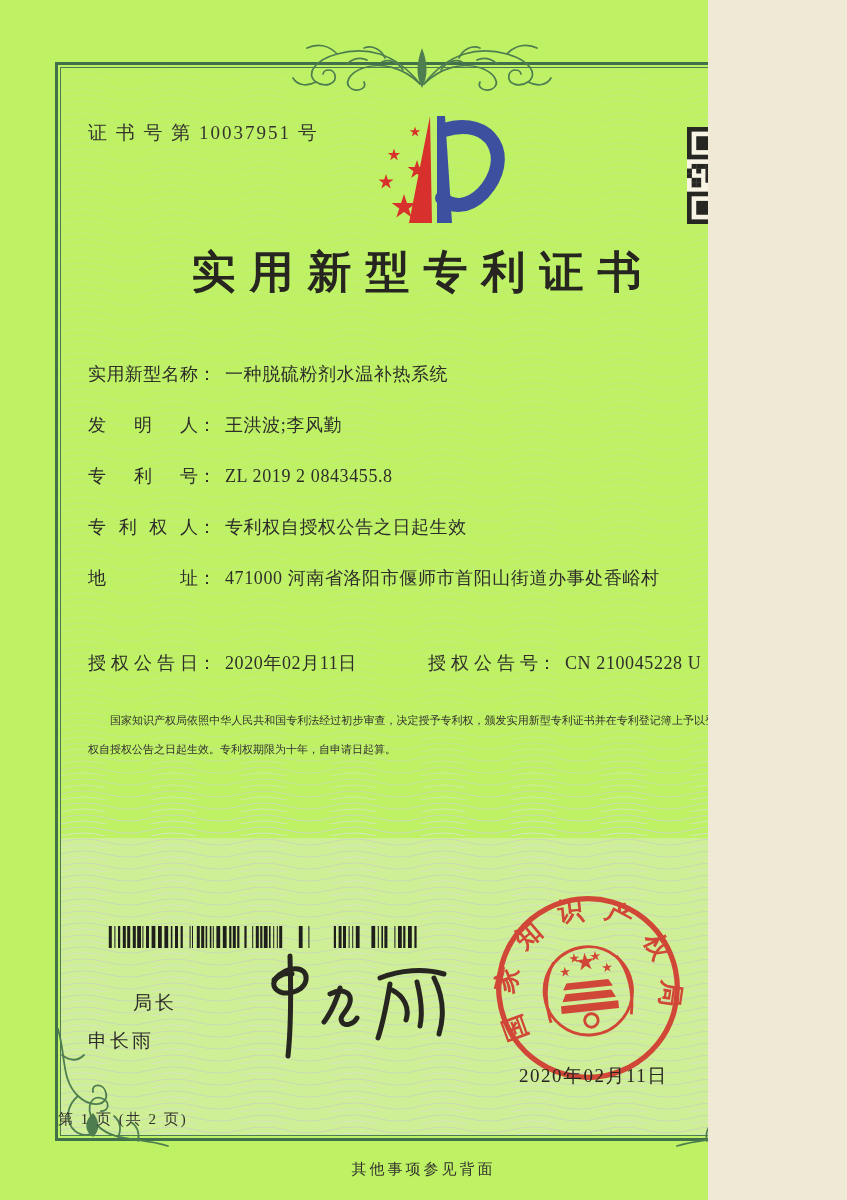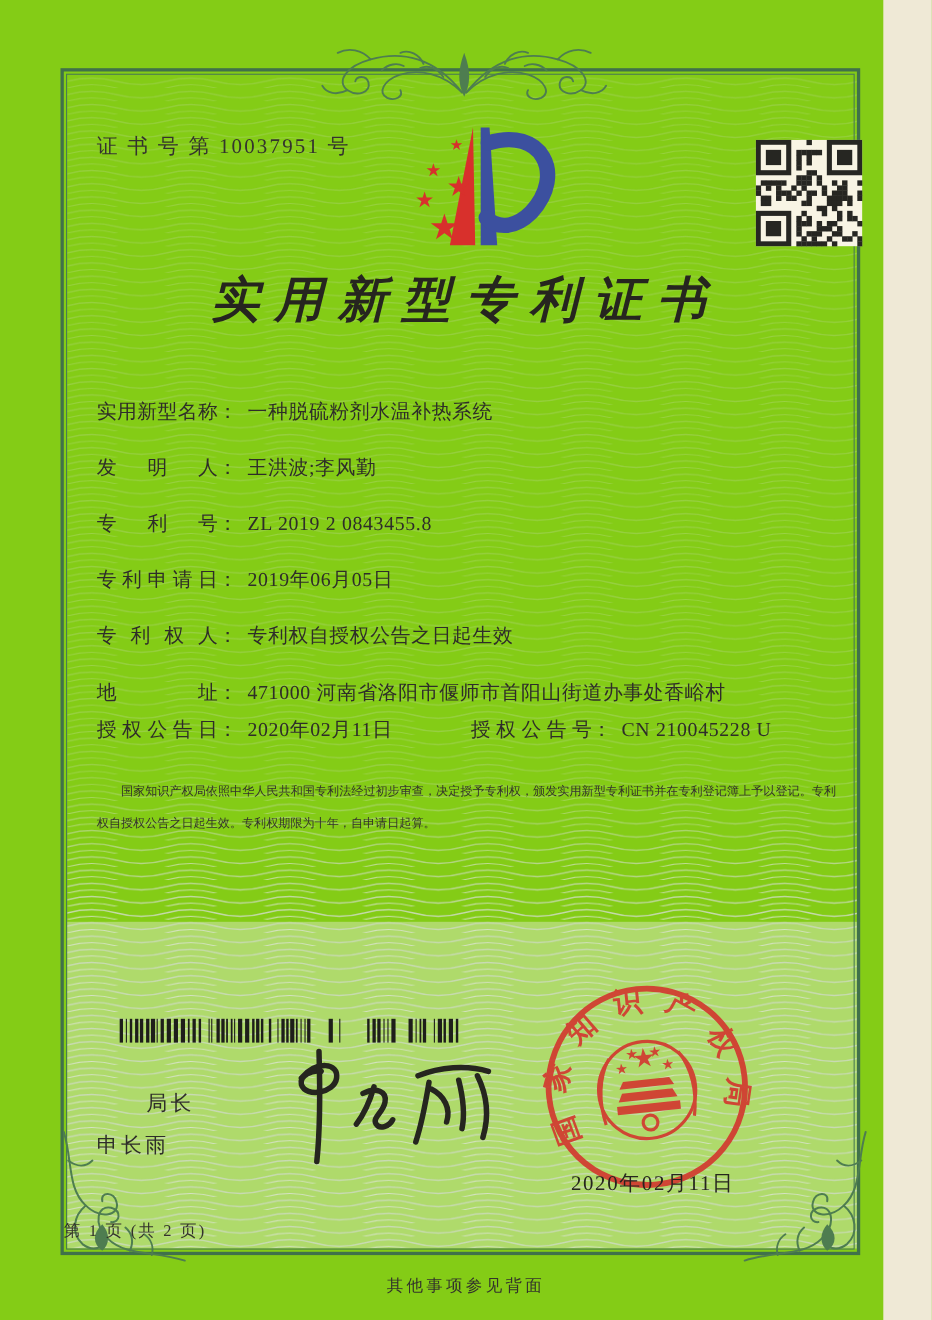--- a/index.html
+++ b/index.html
@@ -2,43 +2,43 @@
 <html><head>
 <meta charset="utf-8">
 <style>
   html,body{margin:0;padding:0;}
   body{
     width:847px;height:1200px;
     font-family:"Liberation Serif","DejaVu Serif",serif;
     background:#efe9d6;
   }
   .page{
-    position:relative;width:803px;height:1200px;overflow:hidden;
-    background:#84cc16;color:#2e2d29;
+    position:relative;width:708px;height:1200px;overflow:hidden;
+    background:#bef264;color:#2e2d29;
   }
   
   .border-frame{
     position:absolute;left:55px;top:62px;width:727px;height:1079px;
     border:3px solid #40714a;box-sizing:border-box;
   }
   .border-inner{
     position:absolute;left:2px;top:2px;right:2px;bottom:2px;
     border:1px solid #4b7c52;
   }
   .guilloche{position:absolute;left:61px;top:68px;pointer-events:none;}
   .ornament{position:absolute;pointer-events:none;}
   .cert-no{
     position:absolute;left:88px;top:120px;
     font-size:19px;letter-spacing:2px;color:#34332e;
   }
   .logo{position:absolute;left:352px;top:110px;}
   .qr{position:absolute;left:687px;top:127px;}
   .title{
     position:absolute;left:0;top:243px;width:847px;text-align:center;
-    font-size:44px;font-weight:600;letter-spacing:14px;color:#26251f;margin:0;font-style:italic;
+    font-size:44px;font-weight:600;letter-spacing:14px;color:#26251f;margin:0;
   }
   .fields{position:absolute;left:88px;top:360px;width:660px;}
   .field-row{font-size:18px;line-height:28px;margin-bottom:23px;white-space:nowrap;}
   .f-label{
     display:inline-block;width:110px;text-align:justify;text-align-last:justify;
     vertical-align:top;
   }
   .f-colon{margin-right:9px;}
   .f-value{letter-spacing:0.6px;}
   .grant-row{position:relative;font-size:18px;line-height:28px;white-space:nowrap;}
@@ -283,21 +283,20 @@
         <rect x="9.238095238095237" y="73.9047619047619" width="13.857142857142856" height="13.857142857142856" fill="#262622"></rect>
       </g>
   </svg>
 
   <h1 class="title">实用新型专利证书</h1>
 
   <div class="fields">
       <div class="field-row"><span class="f-label">实用新型名称</span><span class="f-colon">：</span><span class="f-value">一种脱硫粉剂水温补热系统</span></div>
       <div class="field-row"><span class="f-label">发明人</span><span class="f-colon">：</span><span class="f-value">王洪波;李风勤</span></div>
       <div class="field-row"><span class="f-label">专利号</span><span class="f-colon">：</span><span class="f-value">ZL 2019 2 0843455.8</span></div>
-      <div class="field-row"><span class="f-label">专利申请日</span><span class="f-colon">：</span><span class="f-value">2019年06月05日</span></div>
       <div class="field-row"><span class="f-label">专利权人</span><span class="f-colon">：</span><span class="f-value">专利权自授权公告之日起生效</span></div>
       <div class="field-row"><span class="f-label">地址</span><span class="f-colon">：</span><span class="f-value">471000 河南省洛阳市偃师市首阳山街道办事处香峪村</span></div>
     </div>
 
   <div class="grant-row" style="position:absolute;left:88px;top:649px;width:660px;">
     <span class="f-label">授权公告日</span><span class="f-colon">：</span><span class="f-value">2020年02月11日</span>
     <span class="grant-right">
       <span class="f-label">授权公告号</span><span class="f-colon">：</span><span class="f-value">CN 210045228 U</span>
     </span>
   </div>

